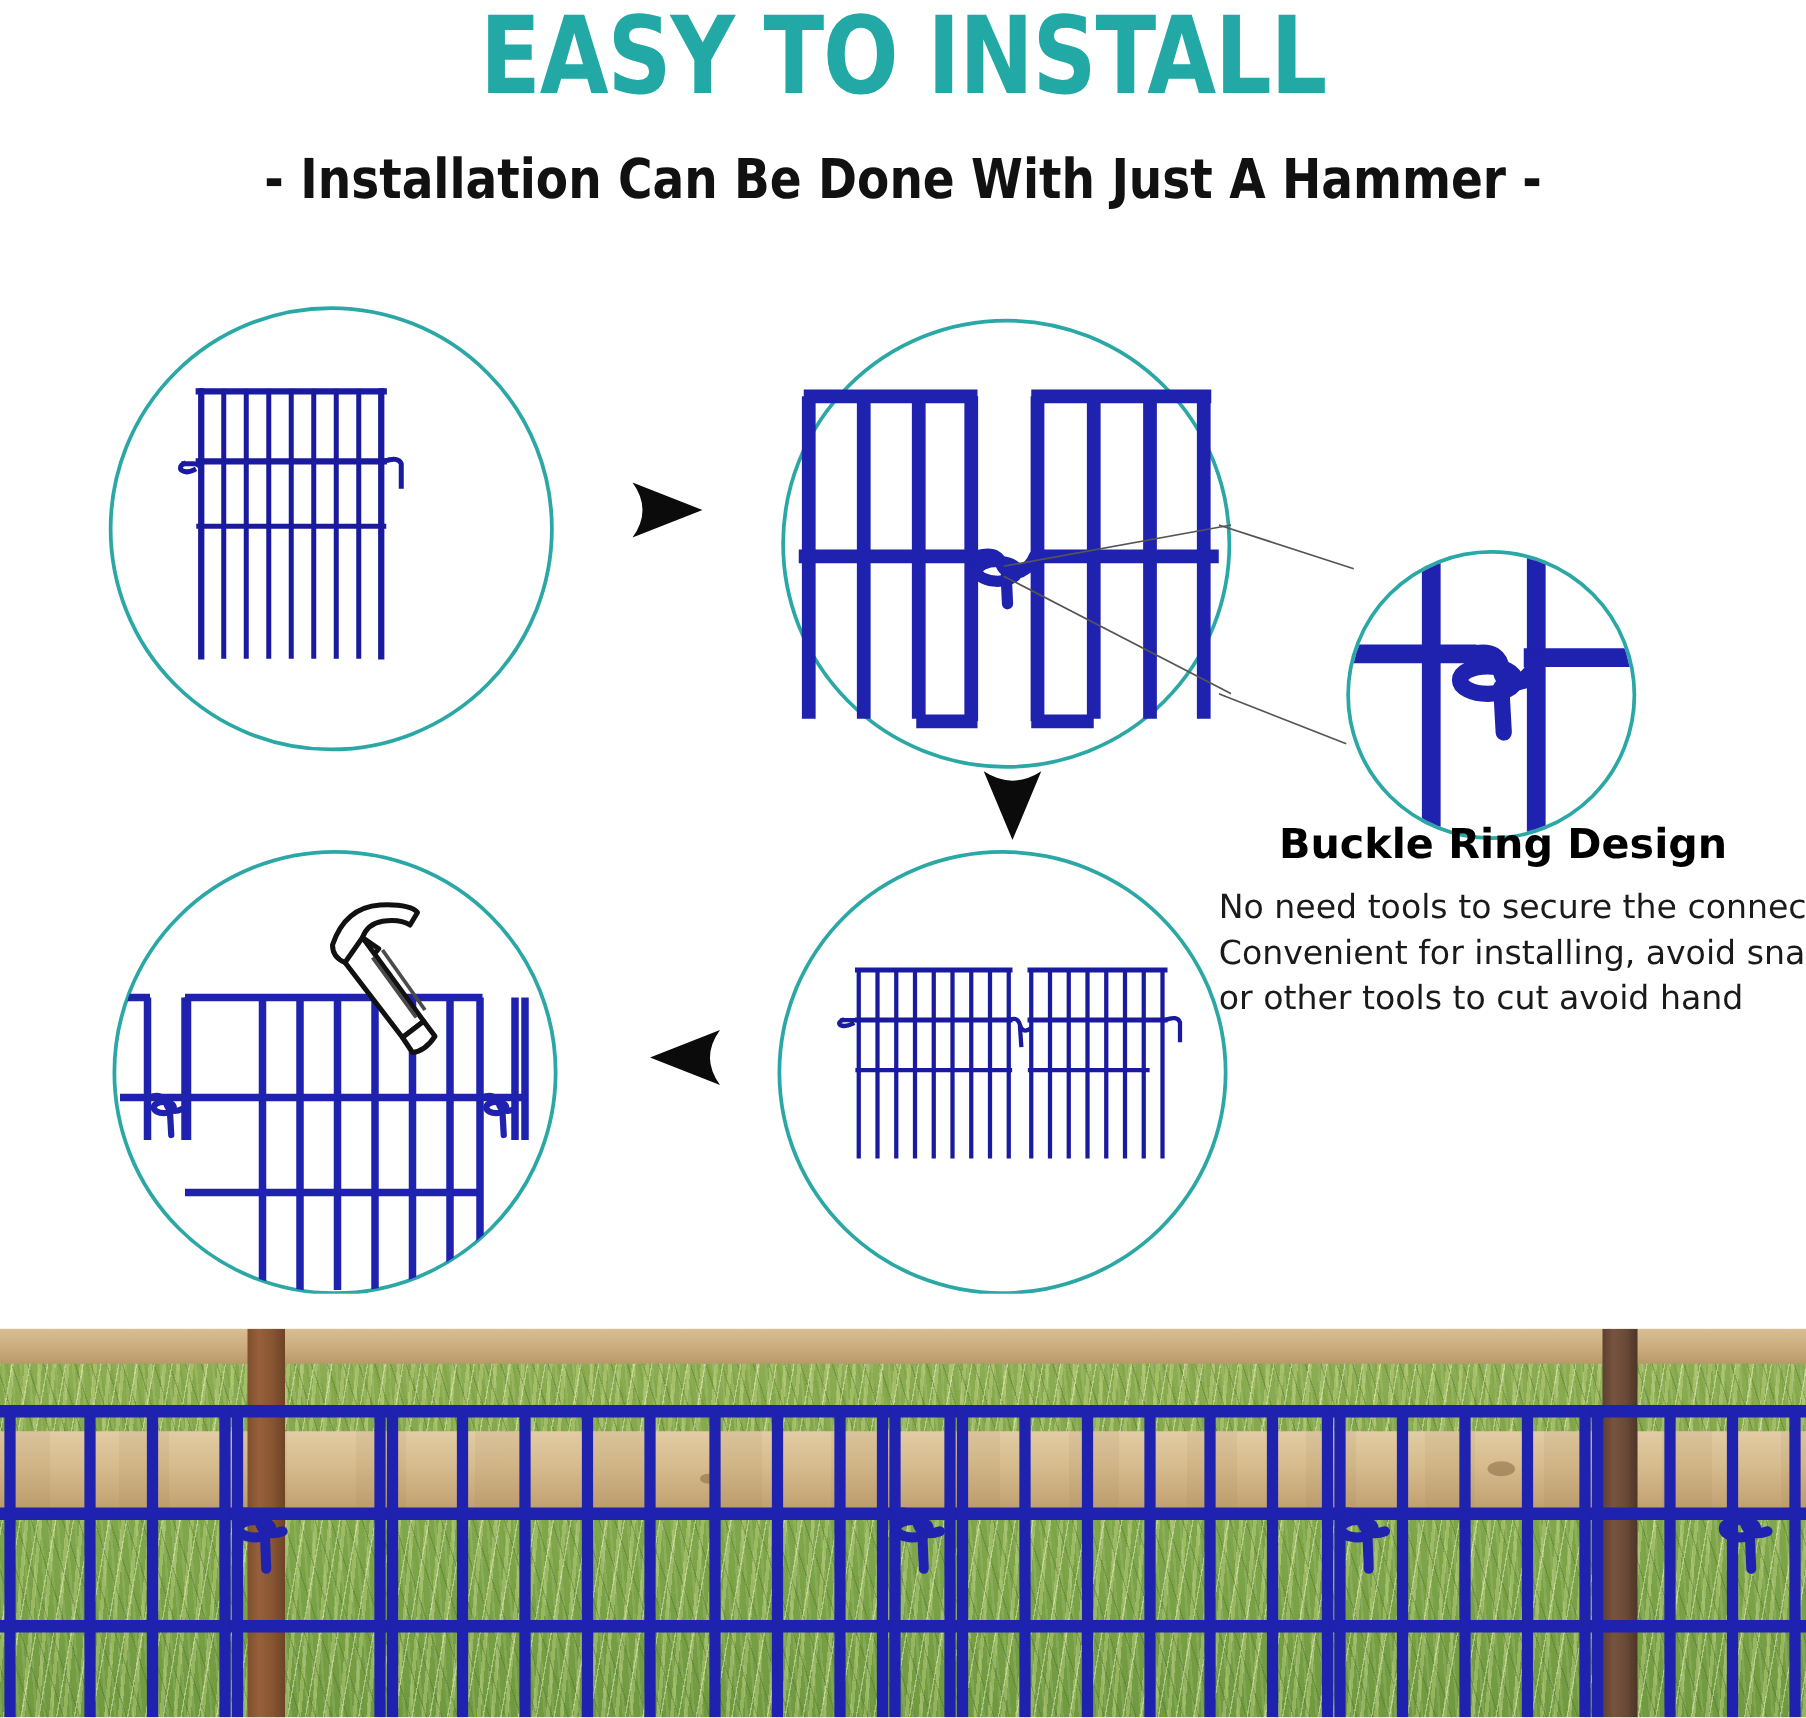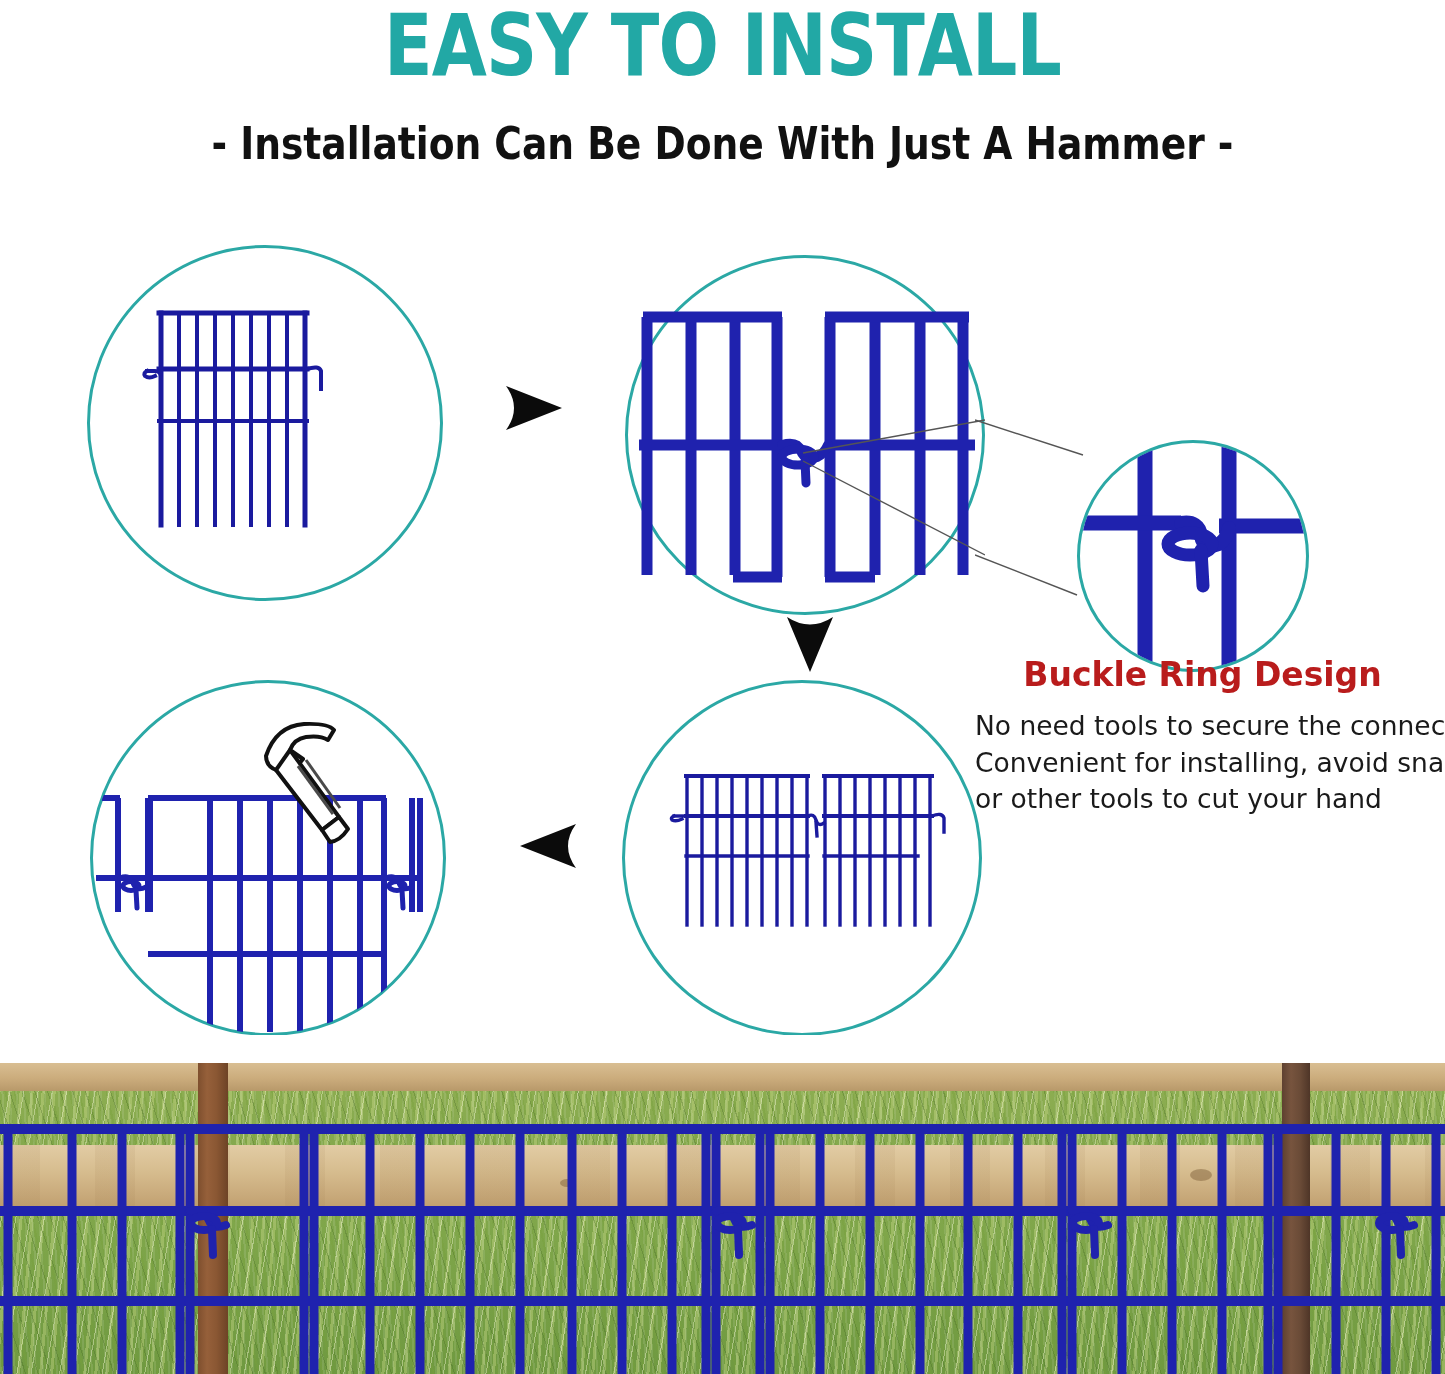--- a/index.html
+++ b/index.html
@@ -56,21 +56,21 @@
   
   .arrow{position:absolute;}
 
   
   .bk-title{
     position:absolute;left:960px;top:655px;width:485px;
     text-align:center;
     font-family:"DejaVu Sans","Liberation Sans", sans-serif;
     font-weight:bold;
     font-size:33px;
-    color:#b91c1c;
+    color:#000000;
     white-space:nowrap;
   }
   .bk-body{
     position:absolute;left:975px;top:708px;width:470px;
     font-family:"DejaVu Sans","Liberation Sans", sans-serif;
     font-size:26.5px;
     color:#1a1a1a;
     line-height:1.38;
   }
   .bk-body div{white-space:nowrap;}
@@ -227,21 +227,21 @@
   </svg>
 
   <svg class="arrow" style="left:782px;top:612px;" width="60" height="66">
     <path d="M 5 5 Q 28 20 51 5 L 28 60 Z" fill="#0B0B0B"></path>
   </svg>
 
   <div class="bk-title">Buckle Ring Design</div>
   <div class="bk-body">
     <div>No need tools to secure the connection</div>
     <div>Convenient for installing, avoid snaps</div>
-    <div>or other tools to cut your hand</div>
+    <div>or other tools to cut avoid hand</div>
   </div>
 
   <div class="circ" id="circle-5"></div>
   <svg class="svgbox" style="left:622px;top:680px;" width="360" height="356" aria-label="two panels joined into a run">
     <g stroke="#1A1A9E" stroke-width="3.4" fill="none" stroke-linecap="square">
 
       <line x1="65" y1="96" x2="65" y2="245"></line>
       <line x1="80" y1="96" x2="80" y2="245"></line>
       <line x1="95" y1="96" x2="95" y2="245"></line>
       <line x1="110" y1="96" x2="110" y2="245"></line>

